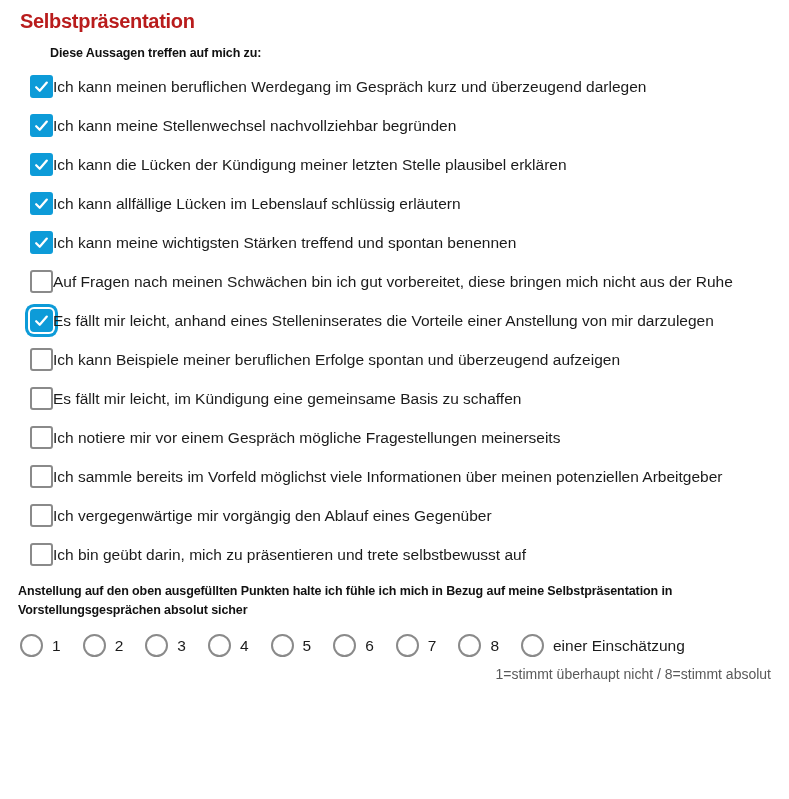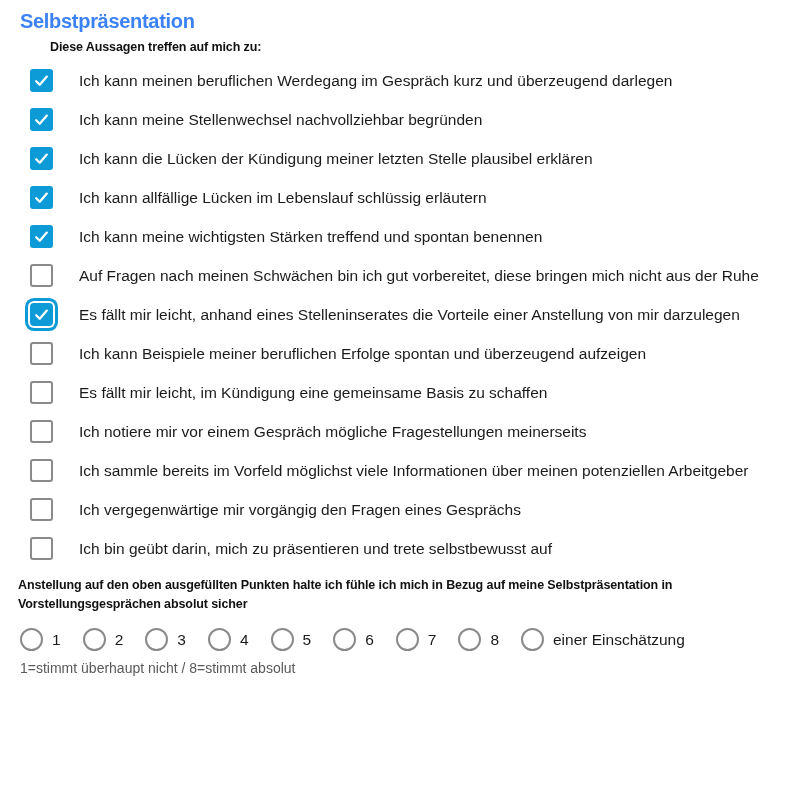--- a/index.html
+++ b/index.html
@@ -11,29 +11,29 @@
   *{box-sizing:border-box;margin:0;padding:0;}
   html,body{background:#ffffff;}
   body{
     width:789px;height:799px;overflow:hidden;
     font-family:"Liberation Sans","DejaVu Sans",sans-serif;
     color:var(--text);
   }
   .page{padding:8px 18px 0 18px;}
   .page-title{
     font-size:20px;font-weight:700;letter-spacing:-0.3px;
-    margin:2px 0 7px 2px;color:#3b82f6;
+    margin:2px 0 13px 2px;color:#b91c1c;
   }
   .subtitle{
     font-size:12.5px;font-weight:700;letter-spacing:-0.1px;
     margin-left:10px;color:#111;padding-left:22px;
   }
   .cb-list{margin:15px 0 0 12px;}
   .cb-row{
-    display:flex;align-items:flex-start;gap:26px;
+    display:flex;align-items:flex-start;gap:0;
     margin-bottom:16px;
   }
   .cb{
     flex:0 0 auto;width:23px;height:23px;
     border:2px solid var(--cb-border);border-radius:3px;
     background:#fff;display:inline-flex;align-items:center;justify-content:center;
     cursor:pointer;
   }
   .cb .check{display:none;width:17px;height:17px;}
   .cb.checked{background:var(--accent);border-color:var(--accent);}
@@ -51,21 +51,21 @@
   .radio-row{
     display:flex;align-items:center;gap:22px;
     margin-top:14px;margin-left:2px;
   }
   .radio-group{display:inline-flex;align-items:center;gap:9px;}
   .radio{
     flex:0 0 auto;width:23px;height:23px;border-radius:50%;
     border:2px solid var(--cb-border);background:#fff;cursor:pointer;
   }
   .radio-label{font-size:15.5px;line-height:23px;cursor:pointer;}
-  .hint{font-size:14px;color:var(--hint);margin-top:9px;margin-left:2px;}
+  .hint{font-size:14px;color:var(--hint);margin-top:9px;margin-left:2px;text-align:right;}
 </style>
 </head>
 <body>
 
 <div class="page">
   <h1 class="page-title">Selbstpräsentation</h1>
   <div class="subtitle">Diese Aussagen treffen auf mich zu:</div>
 
   <div class="cb-list">
   <div class="cb-row">
@@ -155,21 +155,21 @@
     <span class="cb">
       
     </span>
     <span class="cb-label">Ich sammle bereits im Vorfeld möglichst viele Informationen über meinen potenziellen Arbeitgeber</span>
   </div>
 
   <div class="cb-row">
     <span class="cb">
       
     </span>
-    <span class="cb-label">Ich vergegenwärtige mir vorgängig den Fragen eines Gesprächs</span>
+    <span class="cb-label">Ich vergegenwärtige mir vorgängig den Ablauf eines Gegenüber</span>
   </div>
 
   <div class="cb-row">
     <span class="cb">
       
     </span>
     <span class="cb-label">Ich bin geübt darin, mich zu präsentieren und trete selbstbewusst auf</span>
   </div>
 </div>
 

